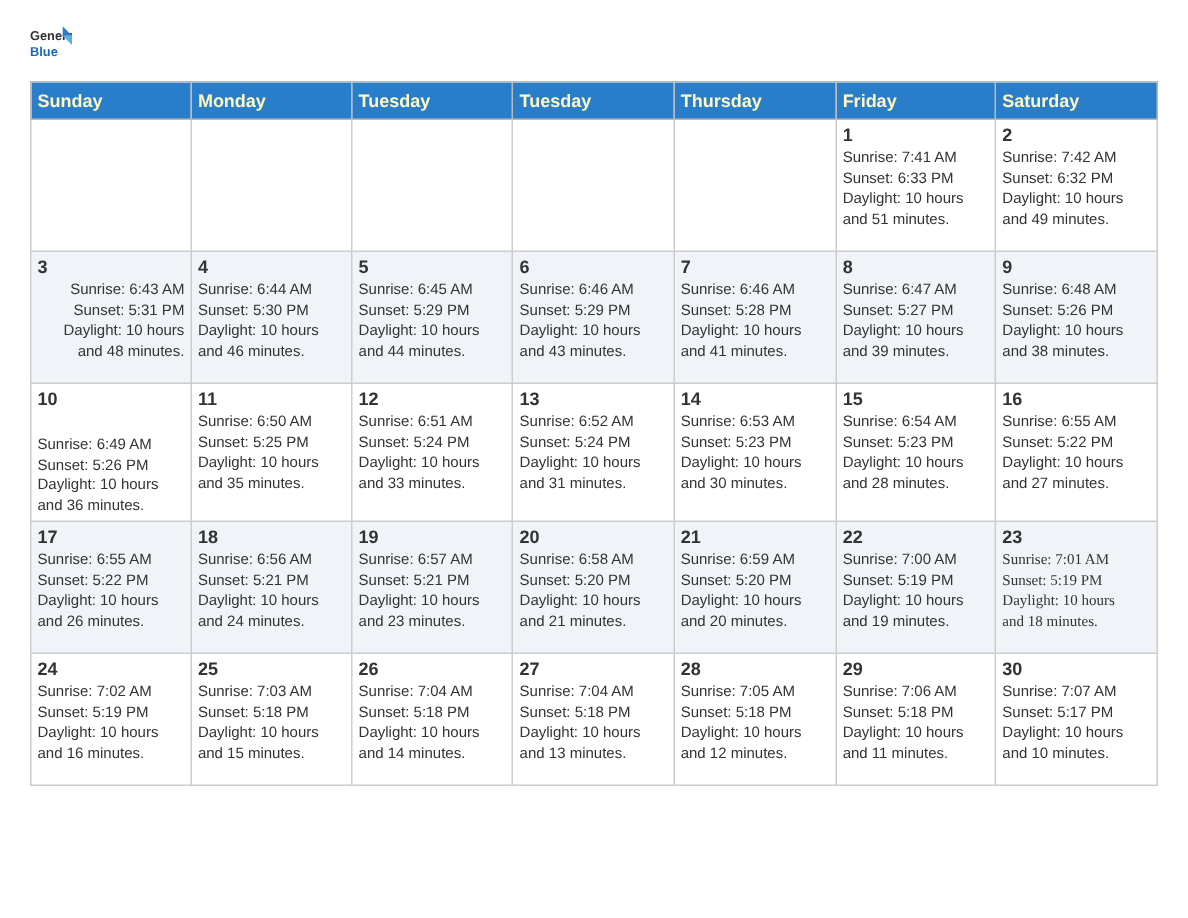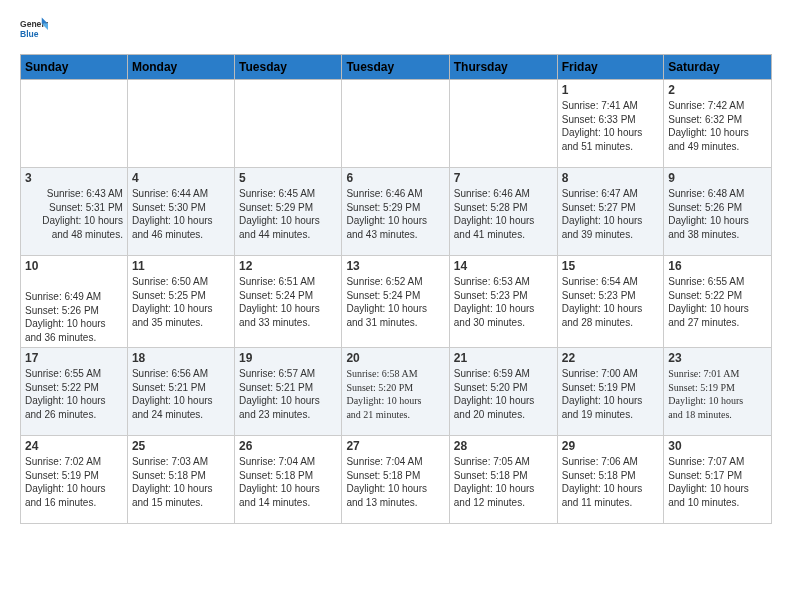--- a/index.html
+++ b/index.html
@@ -40,21 +40,21 @@
     .location {
       font-size: 15px;
       color: #555;
     }
     table {
       width: 100%;
       border-collapse: collapse;
     }
     thead tr th {
       background-color: #2a7dc9;
-      color: #000000;
+      color: #fef9c3;
       font-size: 12px;
       font-weight: bold;
       padding: 5px 4px;
       text-align: left;
       border: 1px solid #bbb;
     }
     tbody tr td {
       vertical-align: top;
       border: 1px solid #ccc;
       padding: 3px 4px;
@@ -256,21 +256,21 @@
           </td>
           <td>
             <span class="day-num">19</span>
             <div class="cell-content" style="white-space: pre-line;">Sunrise: 6:57 AM
 Sunset: 5:21 PM
 Daylight: 10 hours
 and 23 minutes.</div>
           </td>
           <td>
             <span class="day-num">20</span>
-            <div class="cell-content" style="white-space: pre-line; font-family: Liberation Serif, serif;">Sunrise: 6:58 AM
+            <div class="cell-content" style="white-space: pre-line;">Sunrise: 6:58 AM
 Sunset: 5:20 PM
 Daylight: 10 hours
 and 21 minutes.</div>
           </td>
           <td>
             <span class="day-num">21</span>
             <div class="cell-content" style="white-space: pre-line;">Sunrise: 6:59 AM
 Sunset: 5:20 PM
 Daylight: 10 hours
 and 20 minutes.</div>

